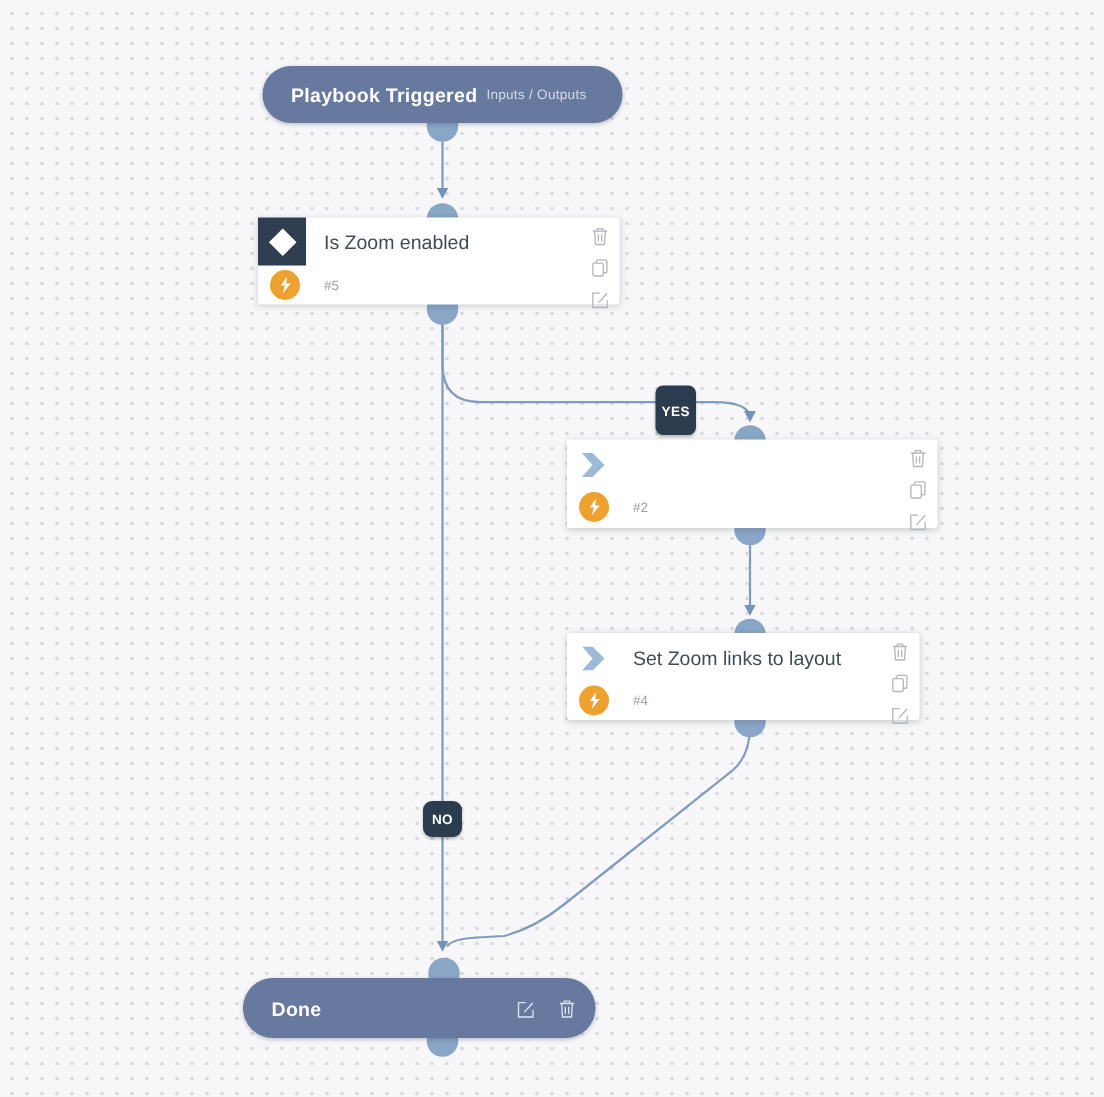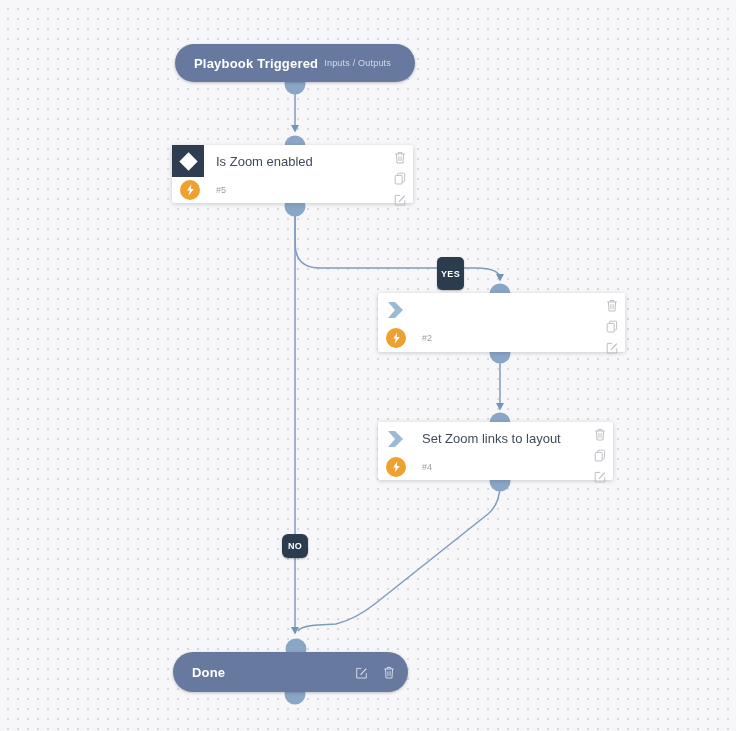--- a/index.html
+++ b/index.html
@@ -197,21 +197,21 @@
       </svg>
       <svg class="act" viewBox="0 0 12 13">
         <g stroke="#b4b8be" stroke-width="0.9" fill="none">
           <path d="M10.8 7.2 V12 H1.2 V2.4 H6"></path>
           <path d="M4.6 8.6 L10.6 2 l0.2 1.4 L5.2 9.2 Z" fill="#b4b8be" stroke="none"></path>
         </g>
       </svg>
     </div>
   </div>
 
-  <div class="node pill" style="left:173px;top:652px;width:235px;height:40px;justify-content:flex-end;">
+  <div class="node pill" style="left:162px;top:652px;width:235px;height:40px;justify-content:flex-end;">
     <span class="pill-title">Done</span>
     <span class="pill-icons">
       <svg width="13" height="13" viewBox="0 0 12 13">
         <g stroke="#dde3ee" stroke-width="0.9" fill="none">
           <path d="M10.8 7.2 V12 H1.2 V2.4 H6"></path>
           <path d="M4.6 8.6 L10.6 2 l0.2 1.4 L5.2 9.2 Z" fill="#dde3ee" stroke="none"></path>
         </g>
       </svg>
       <svg width="12" height="13" viewBox="0 0 12 13">
         <g stroke="#dde3ee" stroke-width="0.9" fill="none">

